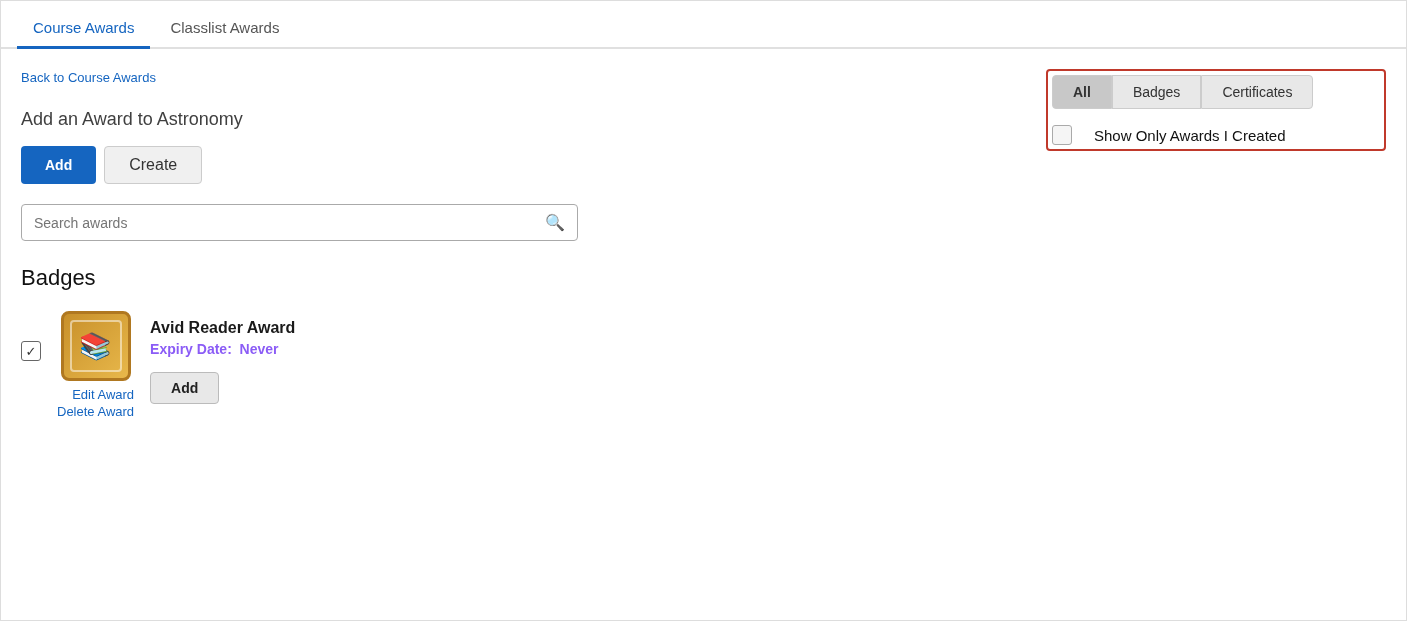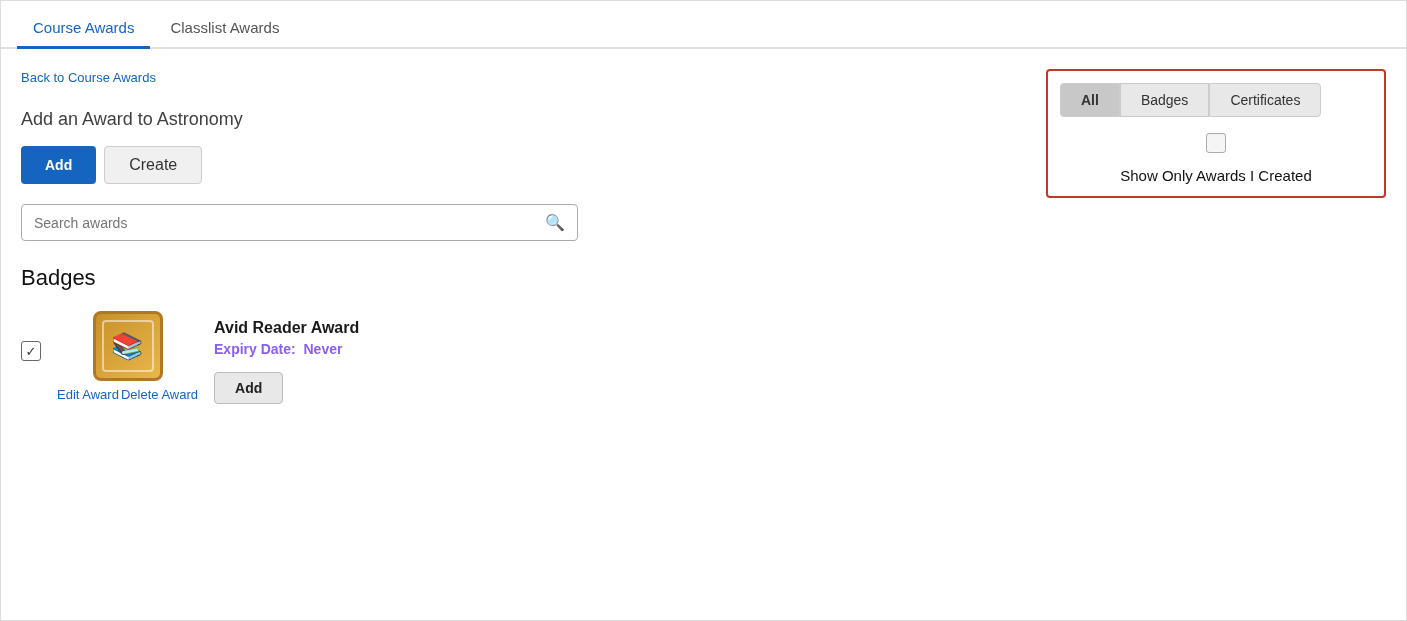--- a/index.html
+++ b/index.html
@@ -198,22 +198,22 @@
       justify-content: center;
     }
 
     .badge-book-symbol {
       font-size: 26px;
       color: #4a2a00;
     }
 
     .award-icon-links {
       display: flex;
-      flex-direction: row;
-      align-items: flex-start;
+      flex-direction: column;
+      align-items: flex-end;
       gap: 2px;
     }
 
     .icon-link {
       color: #1565c0;
       font-size: 13px;
       cursor: pointer;
     }
 
     .award-details {
@@ -251,21 +251,21 @@
       font-size: 14px;
       font-weight: 600;
       border-radius: 4px;
       cursor: pointer;
     }
 
     
     .filter-box {
       border: 2px solid #c0392b;
       border-radius: 4px;
-      padding: 12px;
+      padding: 4px;
     }
 
     
     .type-filter-row {
       display: flex;
       gap: 0;
       margin-bottom: 16px;
     }
 
     .type-btn {
@@ -282,22 +282,21 @@
       font-weight: 600;
     }
 
     .type-btn:first-child { border-radius: 4px 0 0 4px; }
     .type-btn:last-child { border-radius: 0 4px 4px 0; }
 
     
     .show-only-row {
       display: flex;
       align-items: center;
-      gap: 14px;
-      flex-direction: column;
+      gap: 22px;
     }
 
     .show-only-checkbox {
       width: 20px;
       height: 20px;
       border: 1px solid #aaa;
       border-radius: 3px;
       background: #f5f5f5;
       flex-shrink: 0;
       cursor: pointer;

